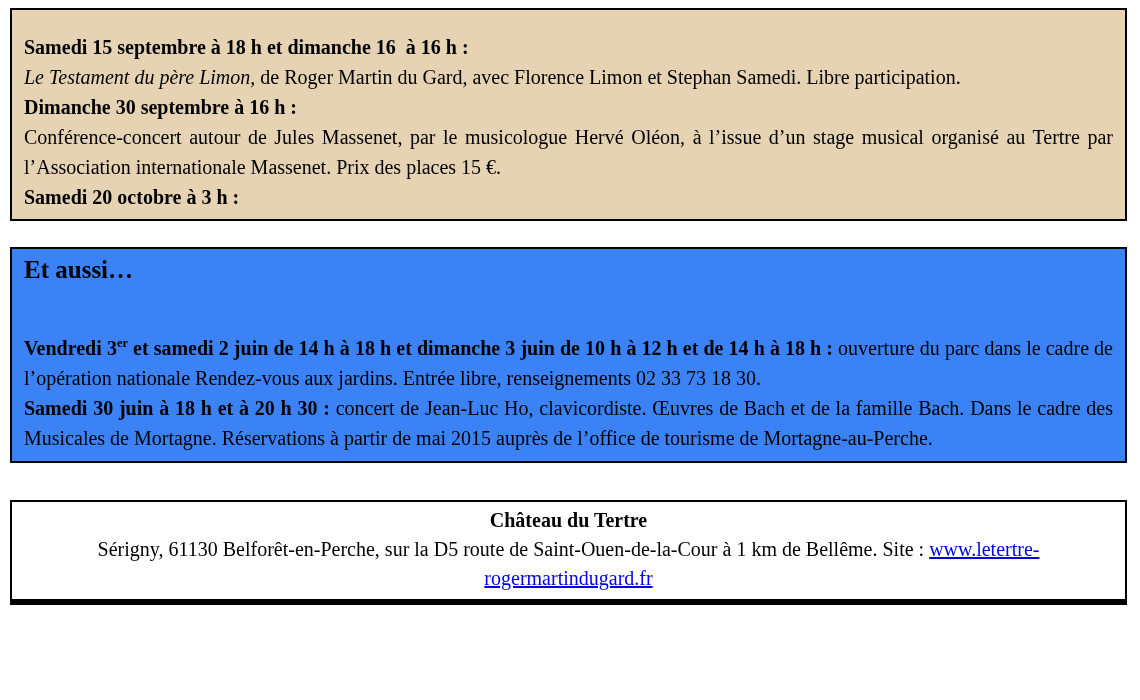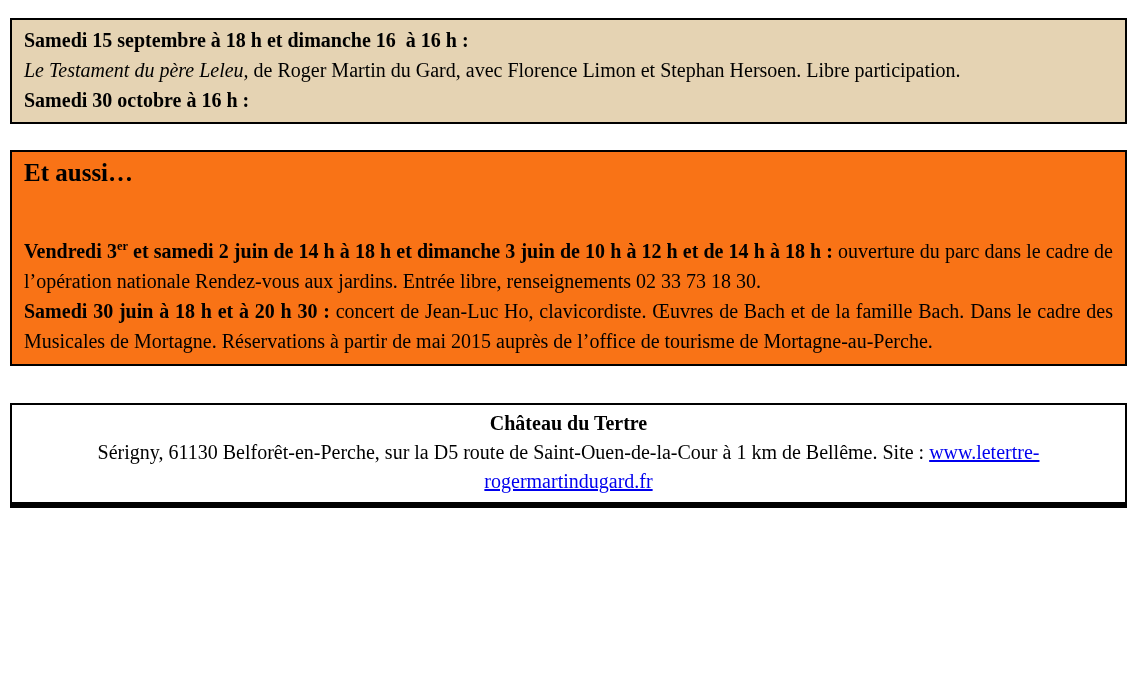--- a/index.html
+++ b/index.html
@@ -14,27 +14,27 @@
   }
   .box {
     box-sizing: border-box;
     margin-left: 10px;
     width: 1117px;
     border: 2px solid #000000;
     font-size: 20px;
     line-height: 30px;
   }
   #box1 {
-    margin-top: 18px;
+    margin-top: 8px;
     background: #e5d3b3;
-    padding: 5px 12px 7px 12px;
+    padding: 22px 12px 7px 12px;
   }
   #box2 {
     margin-top: 26px;
-    background: #f97316;
+    background: #3b82f6;
     padding: 4px 12px 8px 12px;
   }
   #box3 {
     margin-top: 37px;
     background: #ffffff;
     padding: 4px 14px 6px 14px;
     text-align: center;
     line-height: 29px;
     border-bottom-width: 6px;
   }
@@ -60,24 +60,26 @@
     cursor: pointer;
   }
 </style>
 </head>
 <body>
 
 <main>
 
   <section id="box1" class="box">
     <div class="heading">Samedi 15 septembre à 18 h et dimanche 16&nbsp; à 16 h :</div>
-    <div class="para"><span class="it">Le Testament du père Leleu,</span><span> de Roger Martin du Gard, avec Florence Limon et Stephan Hersoen. Libre participation.</span></div>
+    <div class="para"><span class="it">Le Testament du père Limon,</span><span> de Roger Martin du Gard, avec Florence Limon et Stephan Samedi. Libre participation.</span></div>
 
+    <div class="heading">Dimanche 30 septembre à 16 h :</div>
+    <div class="para"><span>Conférence-concert autour de Jules Massenet, par le musicologue Hervé Oléon, à l’issue d’un stage musical organisé au Tertre par l’Association internationale Massenet. Prix des places 15 €.</span></div>
 
-    <div class="heading">Samedi 30 octobre à 16 h :</div>
+    <div class="heading">Samedi 20 octobre à 3 h :</div>
   </section>
 
   <section id="box2" class="box">
     <div class="section-title">Et aussi…</div>
 
     <div class="para"><span class="b">Vendredi 3</span><sup class="b">er</sup><span class="b"> et samedi 2 juin de 14 h à 18 h et dimanche 3 juin de 10 h à 12 h et de 14 h à 18 h :</span><span> ouverture du parc dans le cadre de l’opération nationale Rendez-vous aux jardins. Entrée libre, renseignements 02 33 73 18 30.</span></div>
 
     <div class="para"><span class="b">Samedi 30 juin à 18 h et à 20 h 30 :</span><span> concert de Jean-Luc Ho, clavicordiste. Œuvres de Bach et de la famille Bach. Dans le cadre des Musicales de Mortagne. Réservations à partir de mai 2015 auprès de l’office de tourisme de Mortagne-au-Perche.</span></div>
   </section>
 

